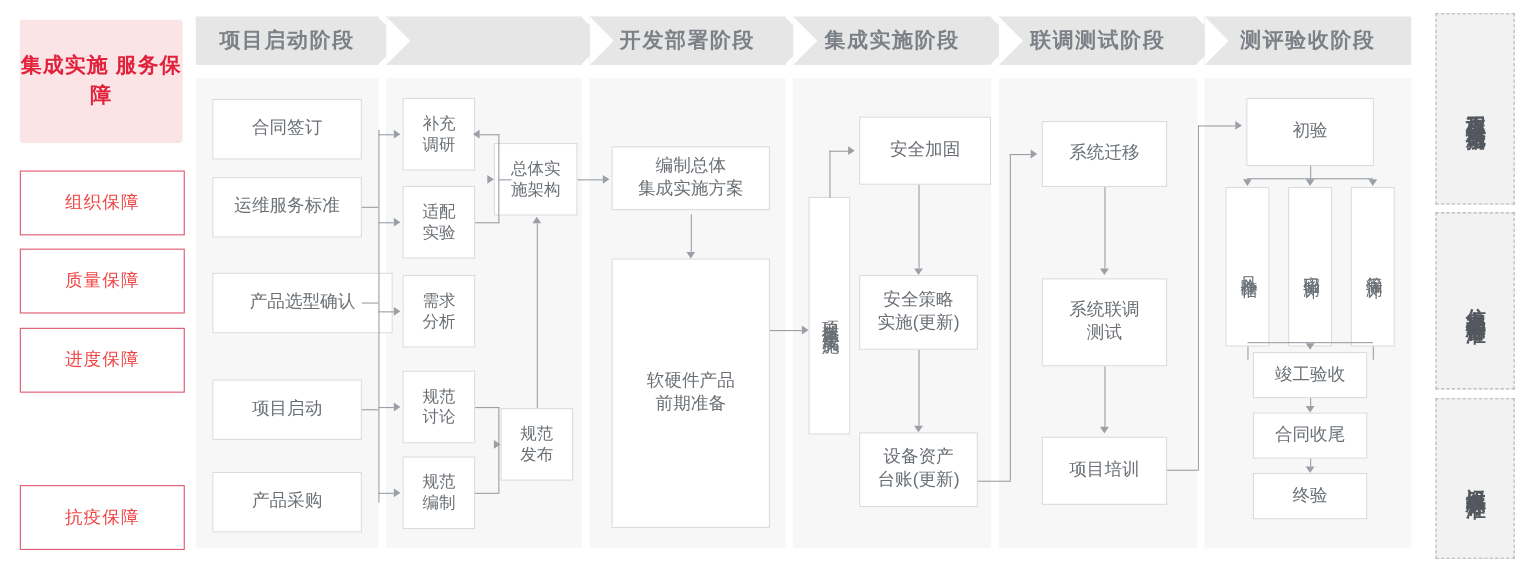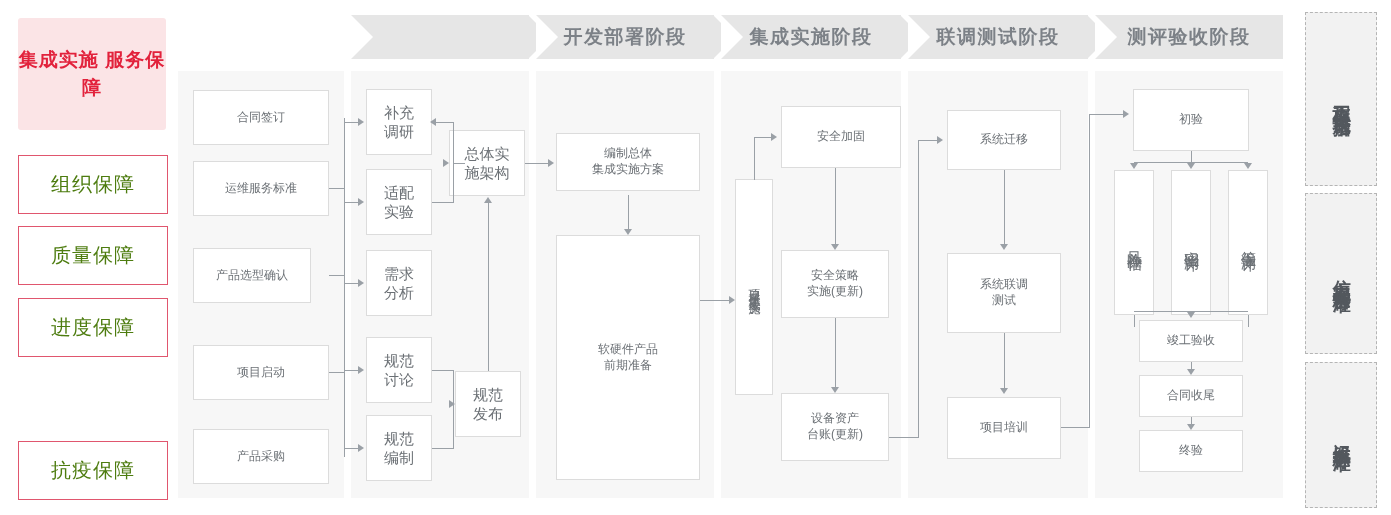--- a/index.html
+++ b/index.html
@@ -11,21 +11,21 @@
     position:absolute;left:18px;top:18px;width:148px;height:112px;
     background:#fbe4e6;border-radius:3px;
     display:flex;align-items:center;justify-content:center;
     color:#e2223c;font-weight:bold;font-size:19px;line-height:1.45;text-align:center;
     letter-spacing:1px;
   }
   .guard-box{
     position:absolute;left:18px;width:148px;height:57px;
     background:#fff;border:1px solid #e0566e;
     display:flex;align-items:center;justify-content:center;
-    color:#4d7c0f;font-size:20px;letter-spacing:1px;
+    color:#ef4444;font-size:16px;letter-spacing:1px;
   }
 
   
   .phase-col{position:absolute;top:71px;height:427px;background:#f7f7f7;}
   .phase-head{
     position:absolute;top:15px;height:44px;background:#e6e6e6;
     display:flex;align-items:center;justify-content:center;
     color:#7c8187;font-size:19px;font-weight:bold;letter-spacing:1.5px;
   }
   .phase-head .chev{
@@ -36,21 +36,21 @@
   .phase-head .notch{
     position:absolute;left:0px;top:0;width:22px;height:44px;
     background:#ffffff;
     clip-path:polygon(0 0,100% 50%,0 100%);
   }
 
   
   .node{
     position:absolute;background:#fff;border:1px solid #dcdcdc;
     display:flex;align-items:center;justify-content:center;text-align:center;
-    color:#6b7075;font-size:12px;line-height:1.3;box-sizing:border-box;
+    color:#6b7075;font-size:16px;line-height:1.3;box-sizing:border-box;
   }
   .node.sm{font-size:15px;}
   .node.vert{
     writing-mode:vertical-rl;text-orientation:upright;
     letter-spacing:2px;line-height:1.25;
   }
 
   
   .ln{position:absolute;background:#9aa0a6;}
   .lnh{height:1px;}
@@ -96,20 +96,24 @@
     <span>抗疫保障</span>
   </div>
 
   <div class="phase-col" style="left:178px;width:166px"></div>
   <div class="phase-col" style="left:351px;width:178px"></div>
   <div class="phase-col" style="left:536px;width:178px"></div>
   <div class="phase-col" style="left:721px;width:180px"></div>
   <div class="phase-col" style="left:908px;width:180px"></div>
   <div class="phase-col" style="left:1095px;width:188px"></div>
 
+  <div class="phase-head" style="left:178px;width:166px">
+    <span>项目启动阶段</span>
+    <i class="chev"></i>
+  </div>
   <div class="phase-head" style="left:351px;width:178px">
     <i class="notch"></i>
     <i class="chev"></i>
   </div>
   <div class="phase-head" style="left:536px;width:178px">
     <i class="notch"></i>
     <span>开发部署阶段</span>
     <i class="chev"></i>
   </div>
   <div class="phase-head" style="left:721px;width:180px">
@@ -126,21 +130,21 @@
     <i class="notch"></i>
     <span>测评验收阶段</span>
   </div>
 
   <div class="node" style="left:193px;top:90px;width:136px;height:55px">
     <span>合同签订</span>
   </div>
   <div class="node" style="left:193px;top:161px;width:136px;height:55px">
     <span>运维服务标准</span>
   </div>
-  <div class="node" style="left:193px;top:248px;width:118px;height:55px">
+  <div class="node" style="left:193px;top:248px;width:164px;height:55px">
     <span>产品选型确认</span>
   </div>
   <div class="node" style="left:193px;top:345px;width:136px;height:55px">
     <span>项目启动</span>
   </div>
   <div class="node" style="left:193px;top:429px;width:136px;height:55px">
     <span>产品采购</span>
   </div>
 
   <div class="node sm" style="left:366px;top:89px;width:66px;height:66px;white-space:pre-line">

